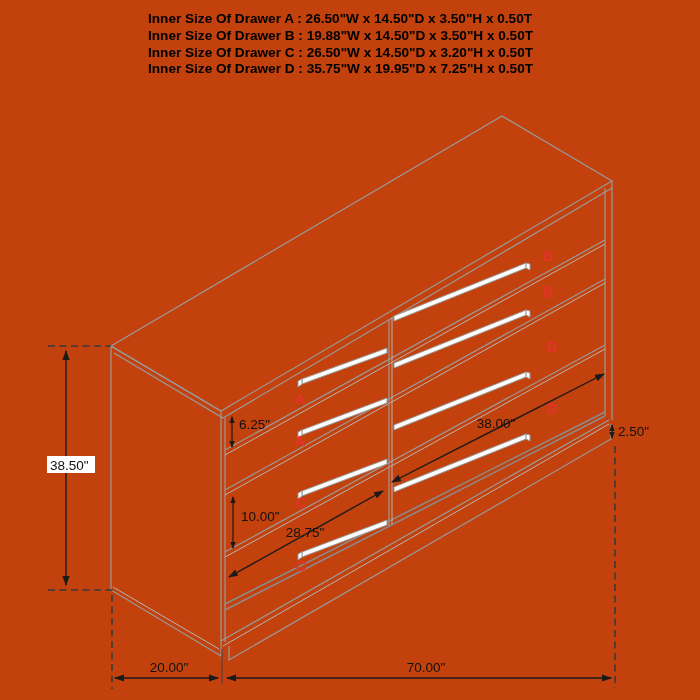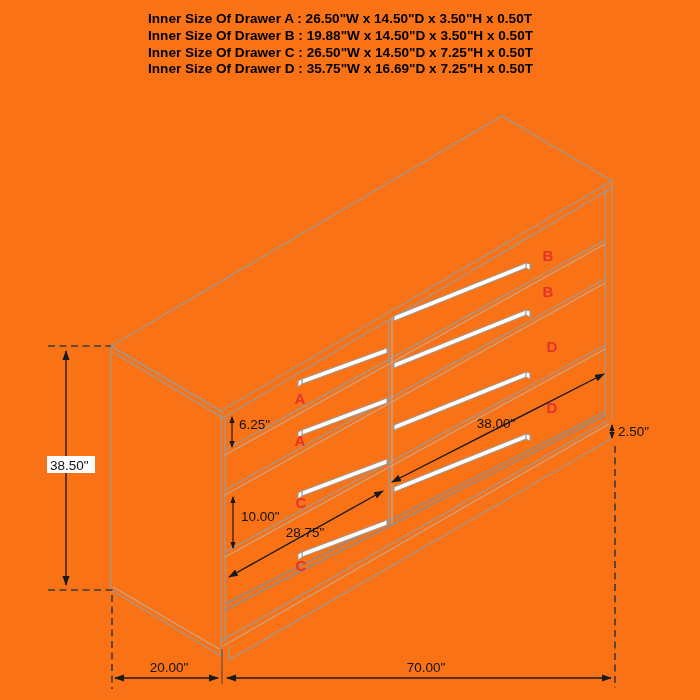--- a/index.html
+++ b/index.html
@@ -1,16 +1,16 @@
 <!DOCTYPE html>
 <html><head>
 <meta charset="utf-8">
 <style>
   html,body{margin:0;padding:0;background:#ffffff;}
-  .stage{position:relative;width:700px;height:700px;background:#f97316;overflow:hidden;
+  .stage{position:relative;width:700px;height:700px;background:#c2410c;overflow:hidden;
          font-family:"Liberation Sans",sans-serif;}
   .title-block{position:absolute;left:148px;top:11px;font-weight:bold;font-size:13.6px;
                line-height:16.8px;color:#000;white-space:nowrap;}
   svg{position:absolute;left:0;top:0;}
   svg text{font-family:"Liberation Sans",sans-serif;}
   .dim-text{font-size:13.5px;fill:#111111;}
   .red-label{font-size:15px;font-weight:bold;fill:#e5332b;text-anchor:middle;}
   .furn{stroke:#9a9a9a;stroke-width:1.2;fill:none;}
   .furn-heavy{stroke:#8c8c8c;stroke-width:1.5;fill:none;}
   .furn-light{stroke:#b5b5b5;stroke-width:1;fill:none;}
@@ -21,22 +21,22 @@
   .handle{fill:#fdfdfd;stroke:#9a9a9a;stroke-width:1;}
 </style>
 </head>
 <body>
 
 <div class="stage">
 
   <div class="title-block">
     <div>Inner Size Of Drawer A : 26.50"W x 14.50"D x 3.50"H x 0.50T</div>
     <div>Inner Size Of Drawer B : 19.88"W x 14.50"D x 3.50"H x 0.50T</div>
-    <div>Inner Size Of Drawer C : 26.50"W x 14.50"D x 7.25"H x 0.50T</div>
-    <div>Inner Size Of Drawer D : 35.75"W x 16.69"D x 7.25"H x 0.50T</div>
+    <div>Inner Size Of Drawer C : 26.50"W x 14.50"D x 3.20"H x 0.50T</div>
+    <div>Inner Size Of Drawer D : 35.75"W x 19.95"D x 7.25"H x 0.50T</div>
   </div>
 
   <svg width="700" height="700" viewBox="0 0 700 700">
     <defs>
       <marker id="ah" markerUnits="userSpaceOnUse" markerWidth="10" markerHeight="8" refX="9" refY="3.6" orient="auto-start-reverse">
         <path d="M0,0 L10,3.6 L0,7.2 Z" fill="#1a1a1a"></path>
       </marker>
       <marker id="ah-sm" markerUnits="userSpaceOnUse" markerWidth="7" markerHeight="6" refX="6" refY="2.6" orient="auto-start-reverse">
         <path d="M0,0 L7,2.6 L0,5.2 Z" fill="#1a1a1a"></path>
       </marker>

